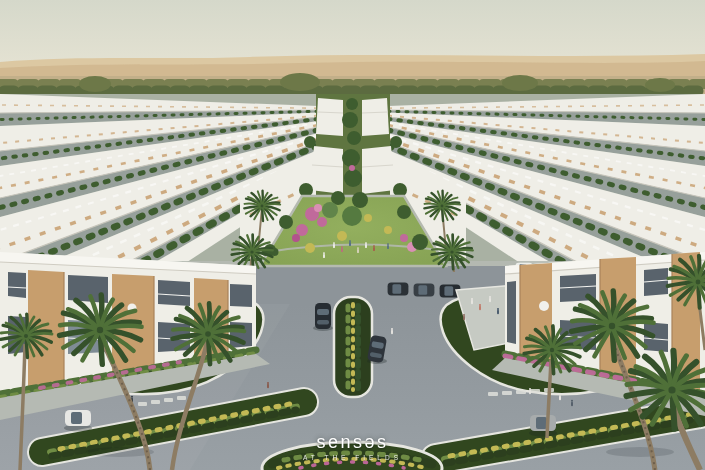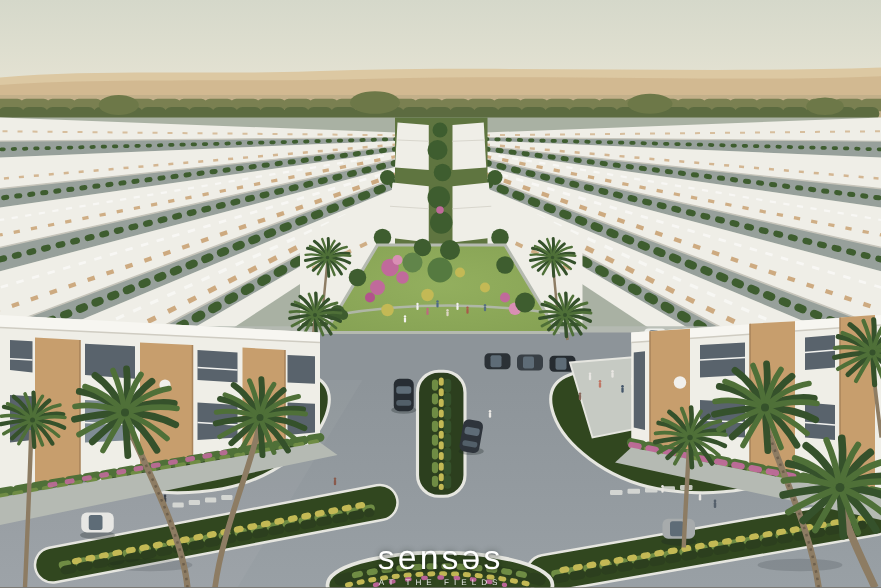--- a/index.html
+++ b/index.html
@@ -2,21 +2,21 @@
 <html style="--sky_top: #d5d8ca; --sky_bottom: #e7e4d4; --dune: #d0b78f; --dune_light: #dcc8a2; --treeline: #6d7848; --treeline_dark: #5c6b40; --ground: #c2af89; --midbase: #a9b1a3; --roof_white: #efeee7; --roof_bright: #f7f6f1; --facade_tan: #c79e6d; --facade_tan_dark: #a8835a; --street: #97a09b; --asphalt: #8d9499; --asphalt_light: #99a0a5; --sidewalk: #b5bab3; --lawn: #86a254; --lawn_light: #93af5e; --tree_dark: #3e5d2f; --tree_mid: #4f7038; --shrub_dark: #2c3f1e; --shrub_base: #31471f; --shrub_yellow: #c3b955; --shrub_light: #6f8c44; --flower_pink: #c06a9b; --flower_pink_light: #d98fb4; --curb: #e6e6e0; --palm_green: #4f7038; --palm_dark: #35512b; --trunk: #8d7c63; --glass: #4d5862; --glass_light: #75838e; --car_dark: #272d33; --car_white: #e7e7e4;"><head>
 <meta charset="utf-8">
 <style>
   html,body{margin:0;padding:0;background:#222;}
   #stage{position:relative;width:705px;height:470px;overflow:hidden;
          font-family:"Liberation Sans", sans-serif;background:var(--sky_bottom,#e7e4d4);}
   #stage svg{position:absolute;left:0;top:0;display:block;}
   .logo{position:absolute;left:50%;top:433px;transform:translateX(-50%);
         text-align:center;color:#fff;user-select:none;
         text-shadow:0 0 5px rgba(20,30,20,.45),0 1px 2px rgba(0,0,0,.3);}
-  .logo .word{font-size:27px;font-weight:400;letter-spacing:2.5px;line-height:1;}
+  .logo .word{font-size:18px;font-weight:400;letter-spacing:2.5px;line-height:1;}
   .logo .tag{font-size:6.5px;font-weight:400;letter-spacing:4px;opacity:.88;margin-top:3px;}
 </style>
 </head>
 <body>
 
 <div id="stage">
 <svg width="705" height="470" viewBox="0 0 705 470">
   <defs>
     <linearGradient id="skyG" x1="0" y1="0" x2="0" y2="1">
       <stop offset="0" stop-color="var(--sky_top,#d5d8ca)"></stop>

